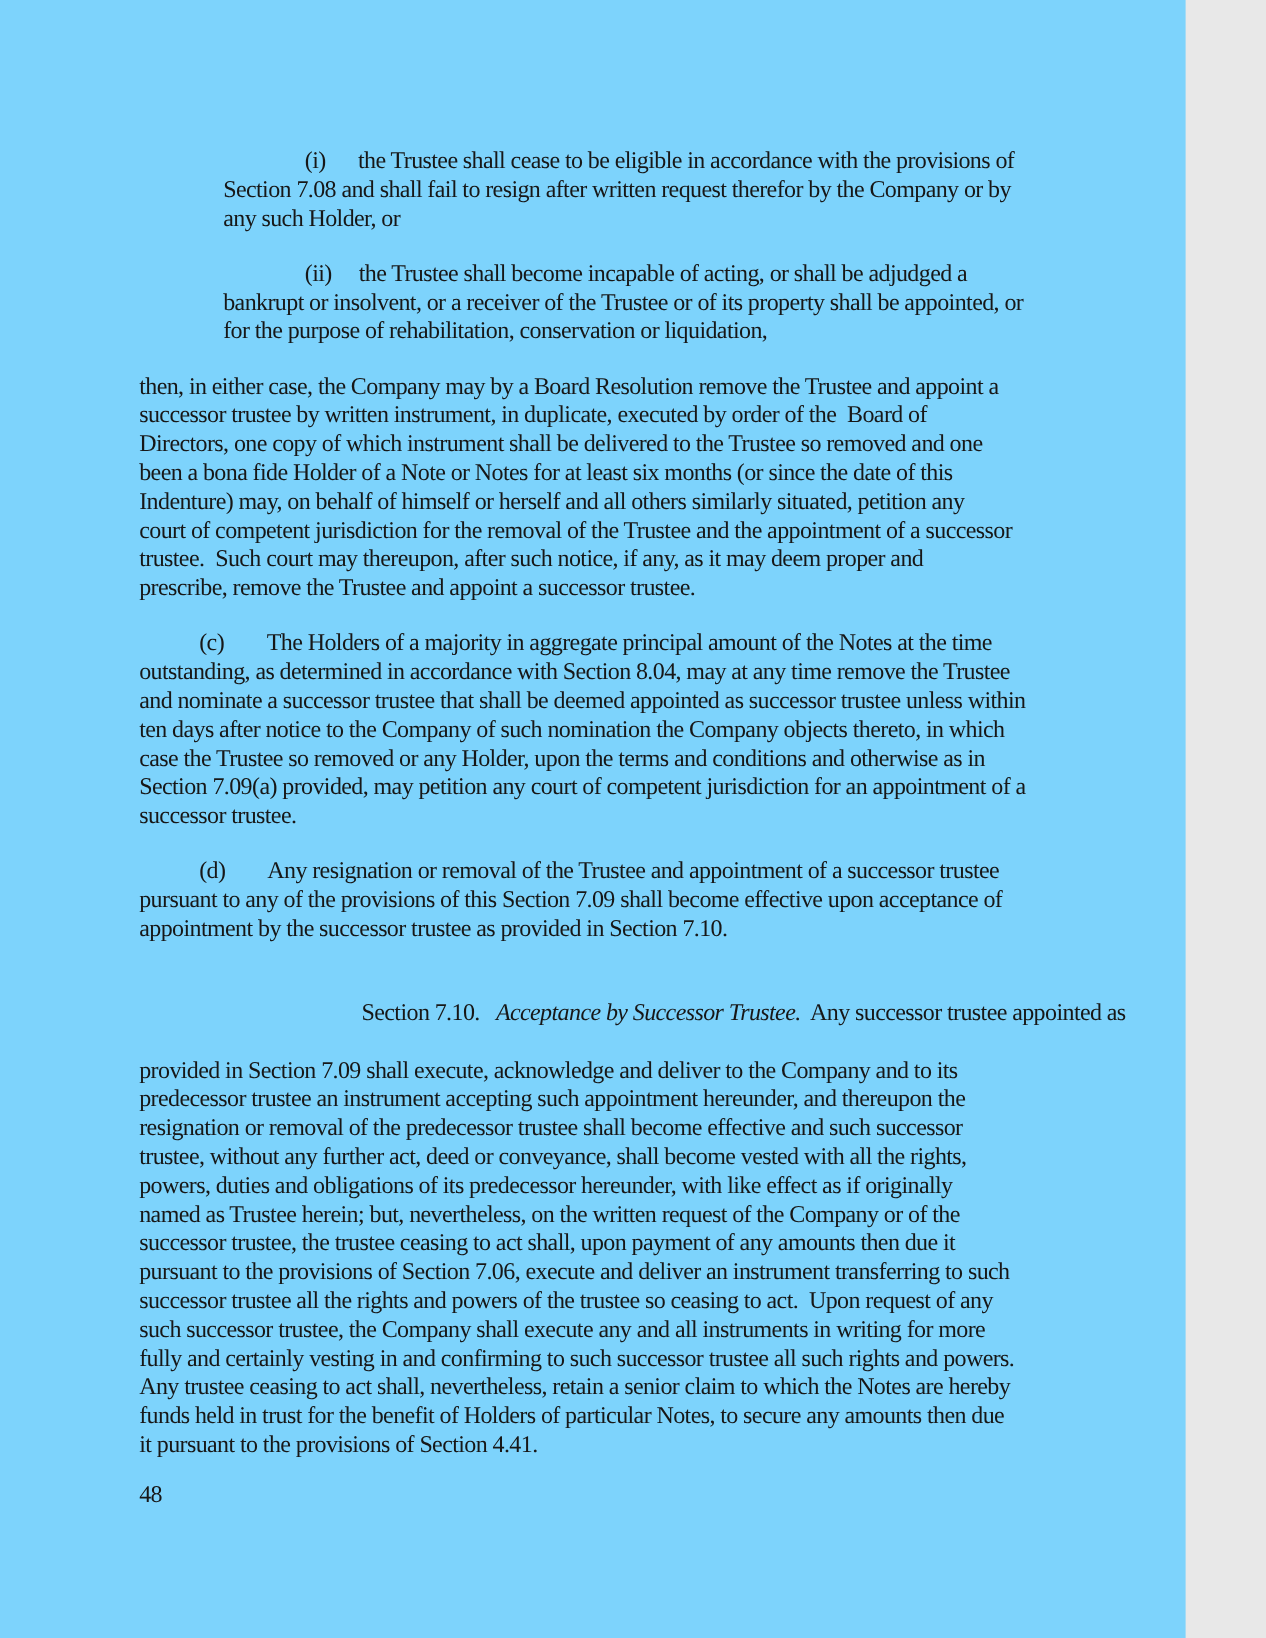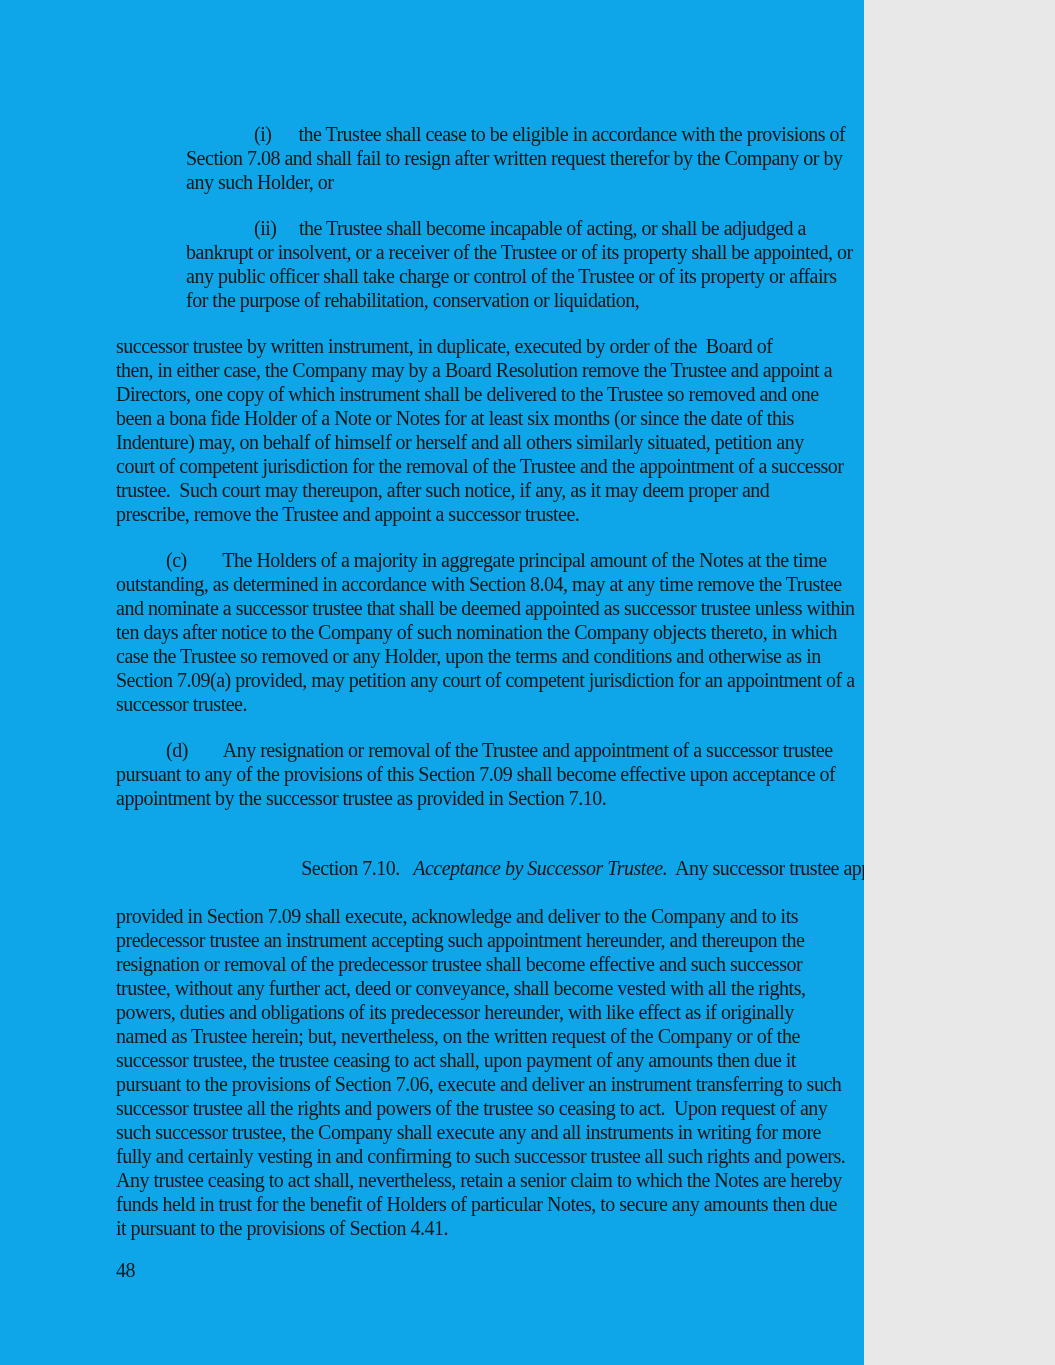--- a/index.html
+++ b/index.html
@@ -2,23 +2,23 @@
 <html><head>
 <meta charset="utf-8">
 <style>
   html, body {
     margin: 0;
     padding: 0;
     background: #e8e8e8;
   }
   .page {
     position: relative;
-    width: 864px;
+    width: 988px;
     height: 1365px;
-    background: #0ea5e9;
+    background: #7dd3fc;
     font-family: "Liberation Serif", "DejaVu Serif", serif;
     color: #171717;
     overflow: hidden;
   }
   .content {
     position: absolute;
     left: 116px;
     top: 122px;
     width: 822px;
   }
@@ -53,27 +53,26 @@
 
     <div class="para sub">
       <div class="line first">(i)      the Trustee shall cease to be eligible in accordance with the provisions of</div>
       <div class="line">Section 7.08 and shall fail to resign after written request therefor by the Company or by</div>
       <div class="line">any such Holder, or</div>
     </div>
 
     <div class="para sub">
       <div class="line first">(ii)     the Trustee shall become incapable of acting, or shall be adjudged a</div>
       <div class="line">bankrupt or insolvent, or a receiver of the Trustee or of its property shall be appointed, or</div>
-      <div class="line">any public officer shall take charge or control of the Trustee or of its property or affairs</div>
       <div class="line">for the purpose of rehabilitation, conservation or liquidation,</div>
     </div>
 
     <div class="para">
+      <div class="line">then, in either case, the Company may by a Board Resolution remove the Trustee and appoint a</div>
       <div class="line">successor trustee by written instrument, in duplicate, executed by order of the  Board of</div>
-      <div class="line">then, in either case, the Company may by a Board Resolution remove the Trustee and appoint a</div>
       <div class="line">Directors, one copy of which instrument shall be delivered to the Trustee so removed and one</div>
       <div class="line">been a bona fide Holder of a Note or Notes for at least six months (or since the date of this</div>
       <div class="line">Indenture) may, on behalf of himself or herself and all others similarly situated, petition any</div>
       <div class="line">court of competent jurisdiction for the removal of the Trustee and the appointment of a successor</div>
       <div class="line">trustee.  Such court may thereupon, after such notice, if any, as it may deem proper and</div>
       <div class="line">prescribe, remove the Trustee and appoint a successor trustee.</div>
     </div>
 
     <div class="para ind">
       <div class="line first">(c)        The Holders of a majority in aggregate principal amount of the Notes at the time</div>

